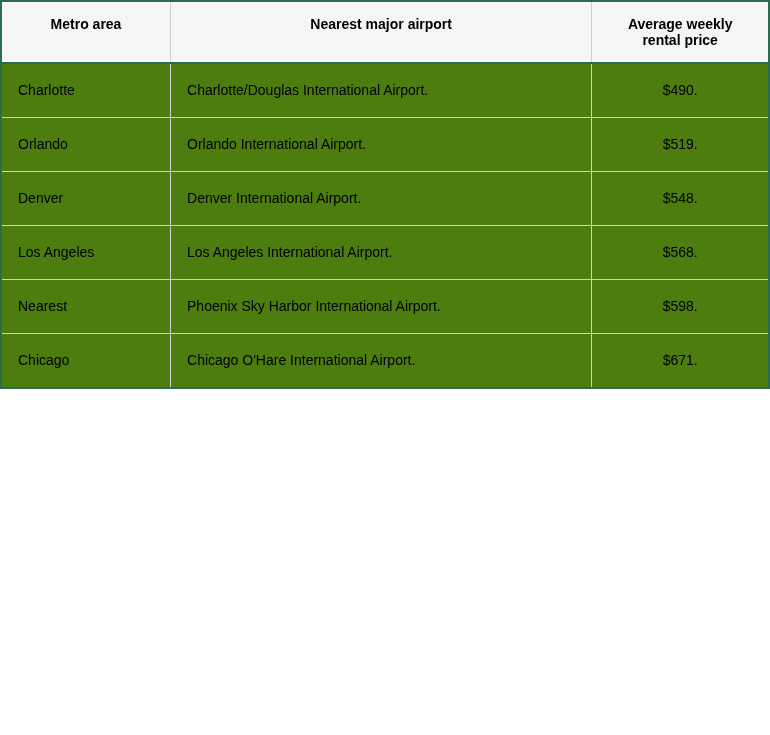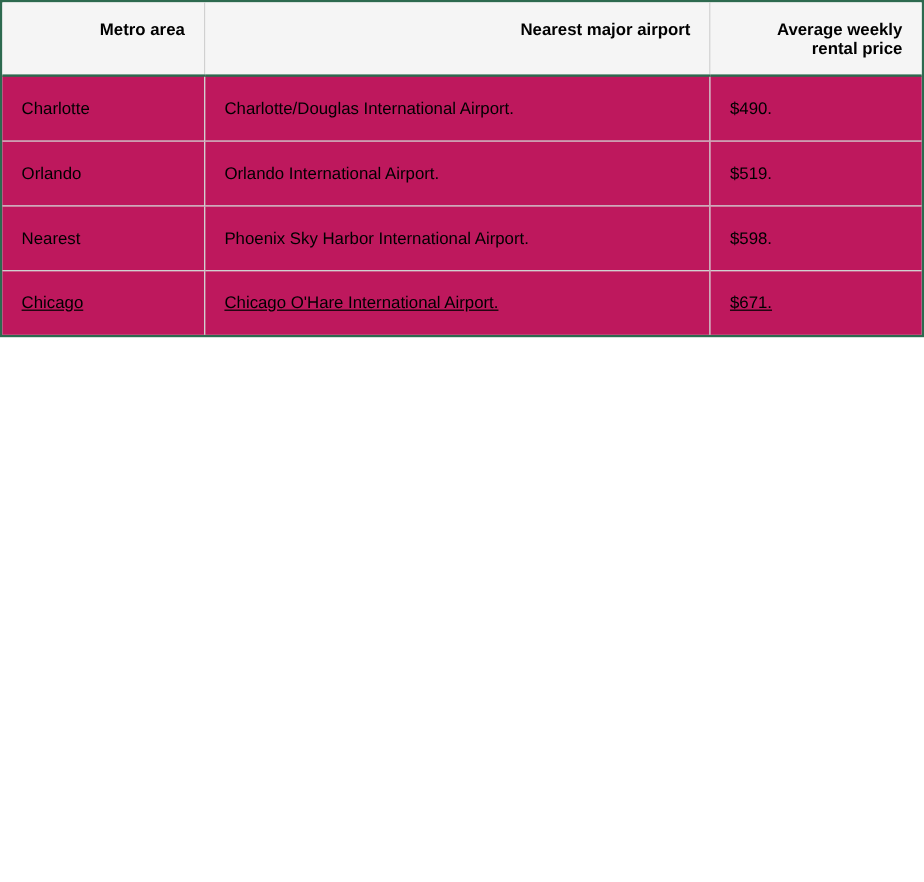--- a/index.html
+++ b/index.html
@@ -26,54 +26,54 @@
       width: 100%;
       border-collapse: collapse;
     }
 
     thead tr {
       background-color: #f5f5f5;
     }
 
     thead th {
       padding: 14px 16px;
-      text-align: right;
+      text-align: center;
       font-weight: bold;
       font-size: 14px;
       border-bottom: 2px solid #2d6a4f;
       border-right: 1px solid #d0d0d0;
       vertical-align: top;
       margin-top: 28px;
     }
 
     thead th:last-child {
       border-right: none;
     }
 
     tbody tr {
       border-bottom: 1px solid #d0d0d0;
-      background-color: #be185d;
+      background-color: #4d7c0f;
       margin-left: 46px;
     }
 
     tbody tr:last-child {
       border-bottom: none;
-      text-decoration: underline;
     }
 
     tbody td {
       padding: 16px 16px;
       border-right: 1px solid #d0d0d0;
       vertical-align: top;
       font-size: 14px;
       line-height: 1.5;
     }
 
     tbody td:last-child {
       border-right: none;
+      text-align: center;
     }
 
     .col-metro {
       width: 22%;
     }
 
     .col-airport {
       width: 55%;
     }
 
@@ -98,20 +98,30 @@
           <td class="col-metro">Charlotte</td>
           <td class="col-airport">Charlotte/Douglas International Airport.</td>
           <td class="col-price">$490.</td>
         </tr>
         <tr>
           <td class="col-metro">Orlando</td>
           <td class="col-airport">Orlando International Airport.</td>
           <td class="col-price">$519.</td>
         </tr>
         <tr>
+          <td class="col-metro">Denver</td>
+          <td class="col-airport">Denver International Airport.</td>
+          <td class="col-price">$548.</td>
+        </tr>
+        <tr>
+          <td class="col-metro">Los Angeles</td>
+          <td class="col-airport">Los Angeles International Airport.</td>
+          <td class="col-price">$568.</td>
+        </tr>
+        <tr>
           <td class="col-metro">Nearest</td>
           <td class="col-airport">Phoenix Sky Harbor International Airport.</td>
           <td class="col-price">$598.</td>
         </tr>
         <tr>
           <td class="col-metro">Chicago</td>
           <td class="col-airport">Chicago O'Hare International Airport.</td>
           <td class="col-price">$671.</td>
         </tr>
       </tbody>

